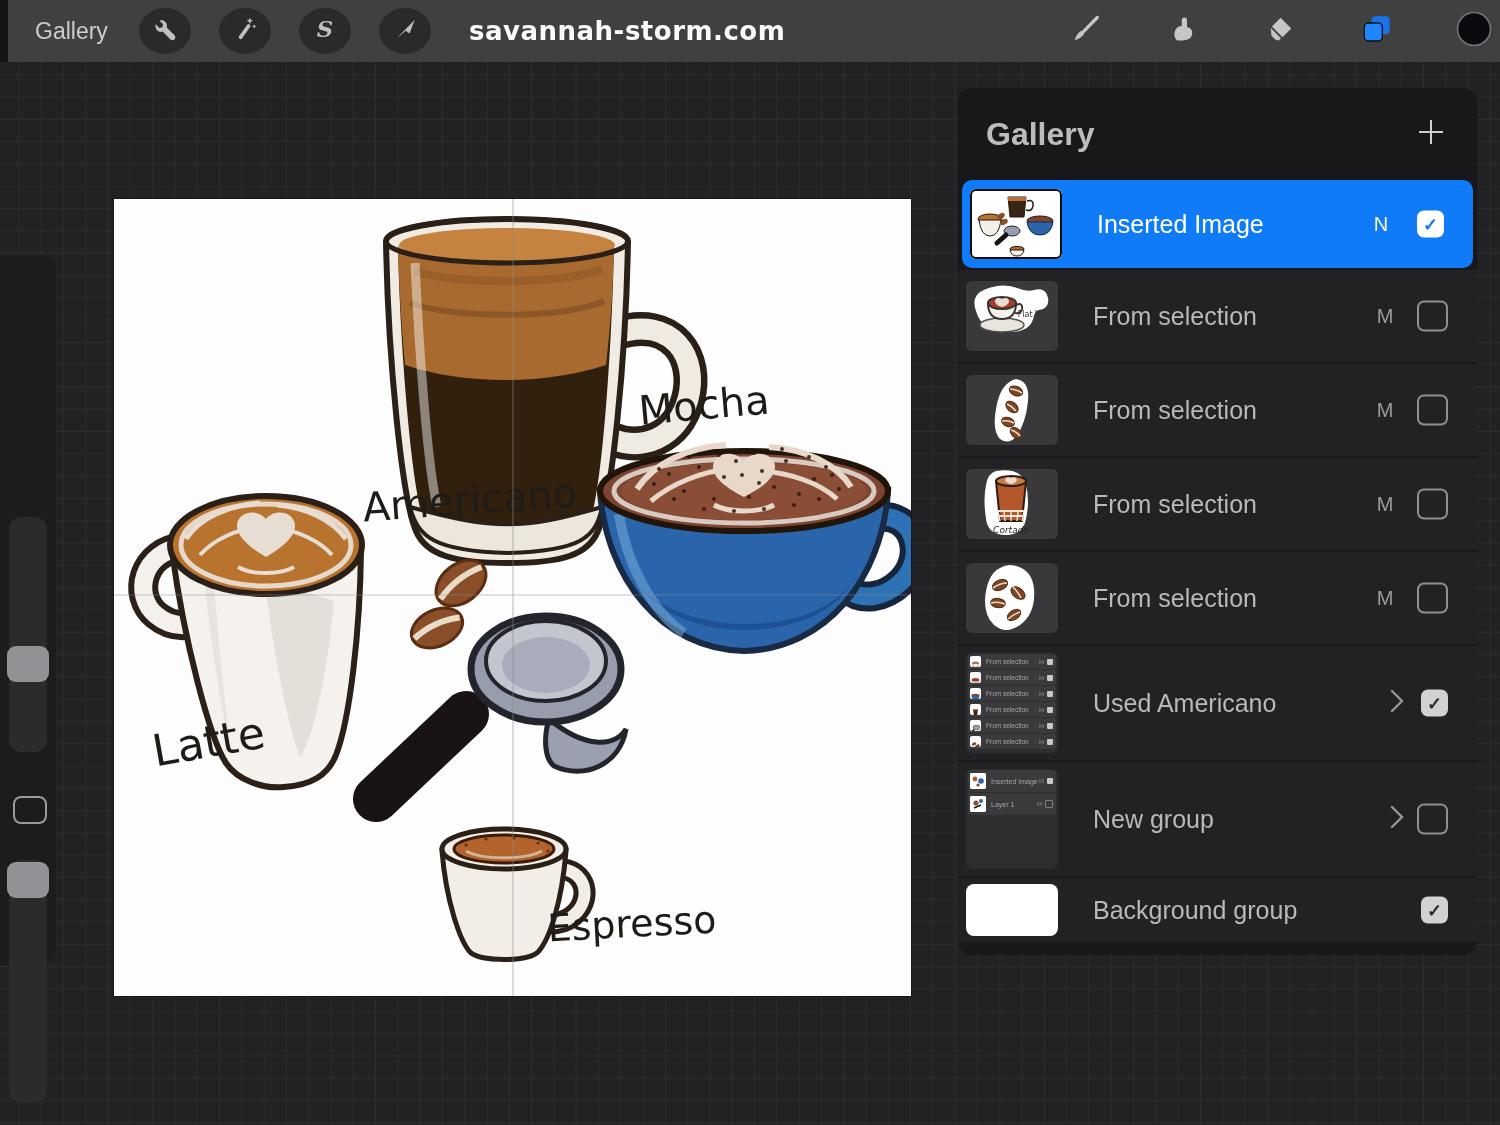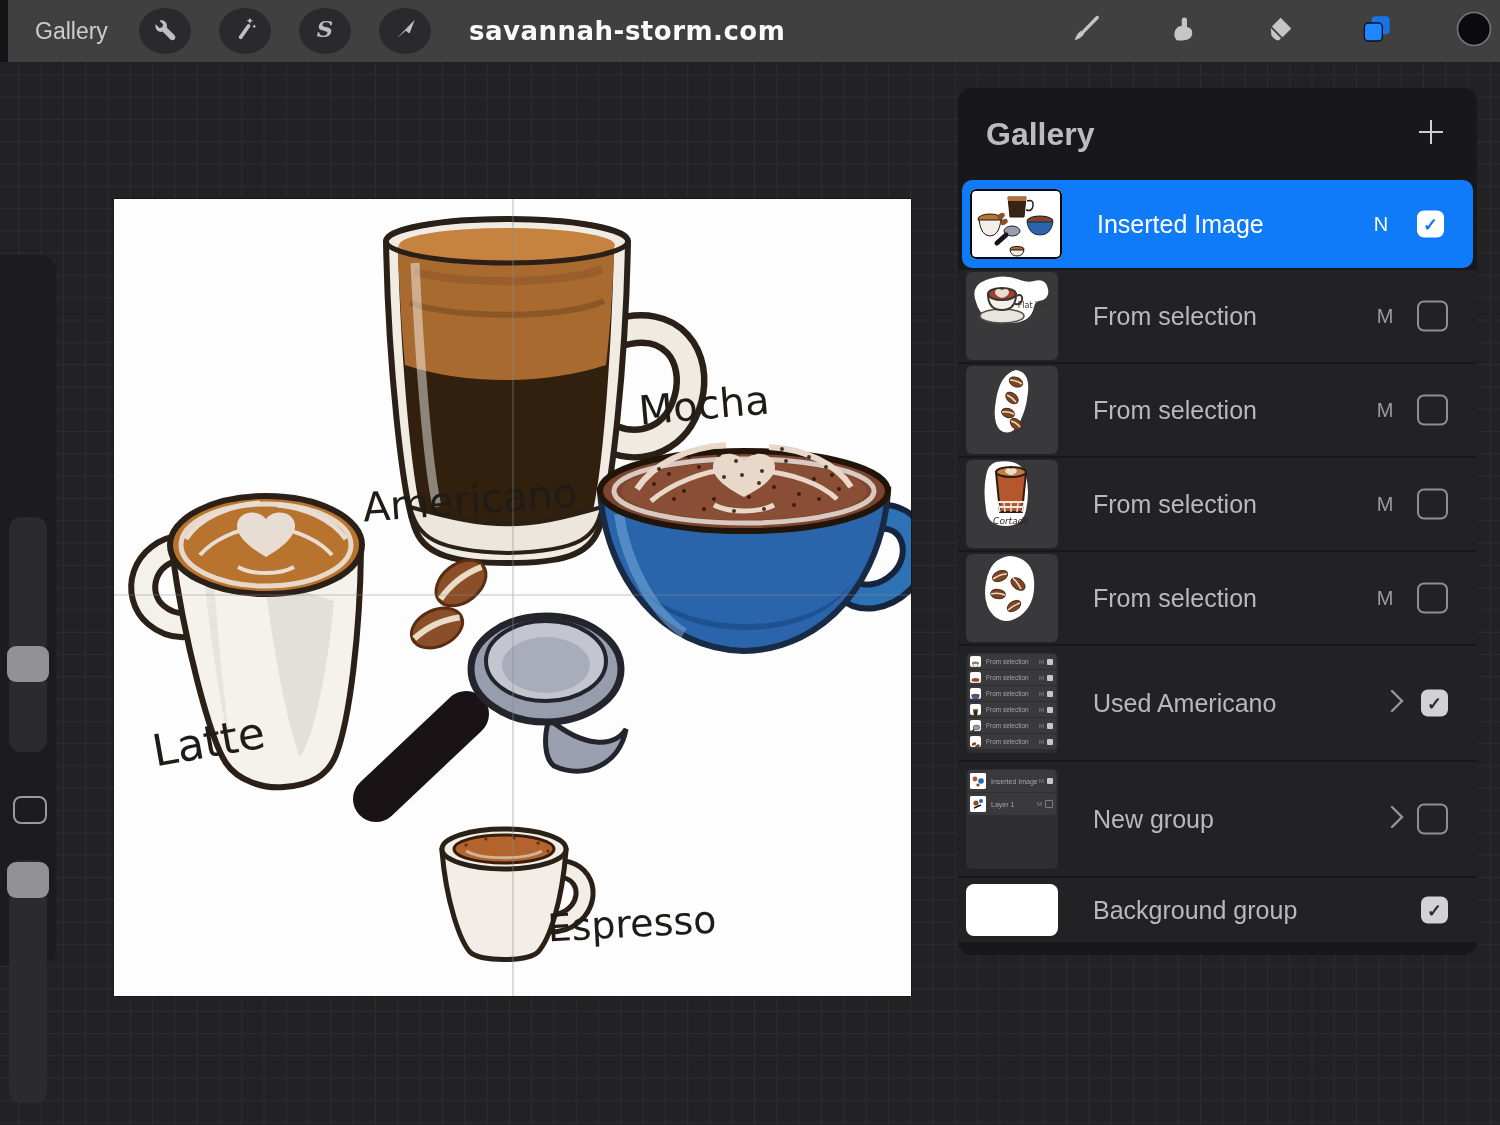--- a/index.html
+++ b/index.html
@@ -37,21 +37,21 @@
   .panel-header{height:92px;flex:0 0 auto;display:flex;align-items:center;
     justify-content:space-between;padding:0 30px 0 28px;}
   .panel-title{color:#bcbcbe;font-size:32px;font-weight:bold;}
   .row{flex:0 0 auto;background:#222224;display:flex;align-items:center;position:relative;}
   .row + .row{margin-top:2px;}
   .row.std{height:92px;}
   .row.sel{height:88px;background:#0f7bf8;border-radius:10px;margin-left:4px;margin-right:4px;}
   .row.grp{height:114px;}
   .row.bgc{height:64px;}
   .thumb{margin-left:8px;flex:0 0 auto;border-radius:6px;overflow:hidden;}
-  .thumb.std{width:92px;height:88px;background:#39393b;}
+  .thumb.std{width:92px;height:70px;background:#39393b;}
   .thumb.sel{width:92px;height:70px;background:#fff;outline:2px solid #0b0b0d;outline-offset:-2px;}
   .thumb.grp{width:92px;height:100px;background:#2e2e30;}
   .thumb.white{width:92px;height:52px;background:#ffffff;border-radius:8px;}
   .lname{margin-left:35px;font-size:25px;color:#b9b9bb;}
   .row.sel .lname{color:#ffffff;}
   .blend{position:absolute;right:80px;top:50%;transform:translateY(-50%);
     font-size:20px;color:#9b9b9e;width:24px;text-align:center;}
   .row.sel .blend{color:#ffffff;}
   .chev{position:absolute;right:72px;top:50%;transform:translateY(-50%);}
   .cb{position:absolute;right:29px;top:50%;transform:translateY(-50%);width:27px;height:27px;

